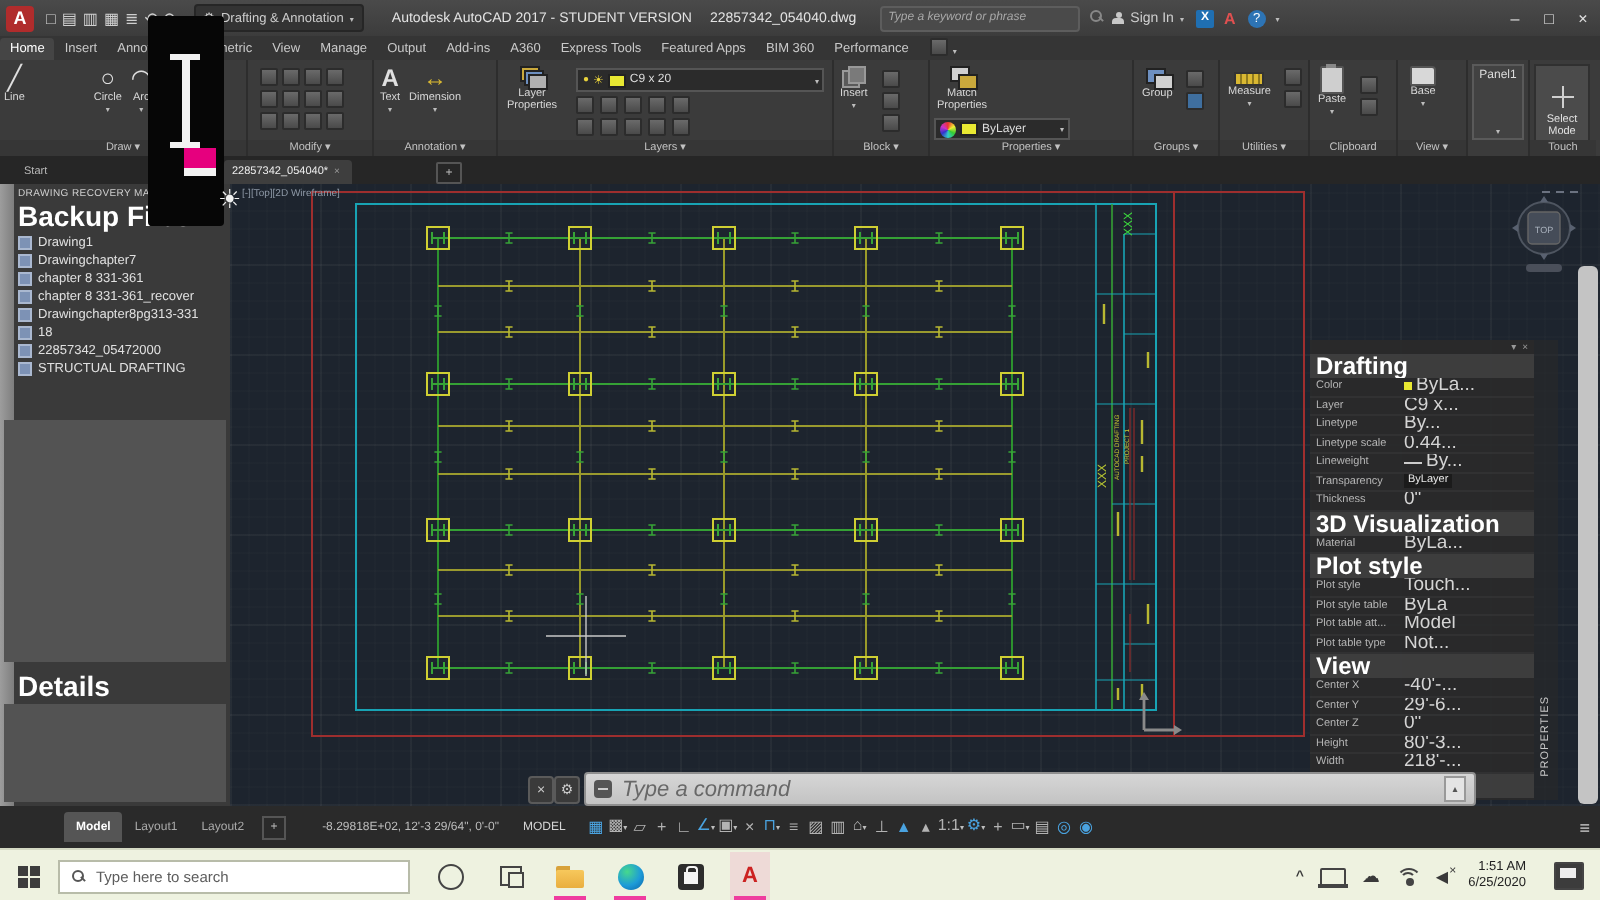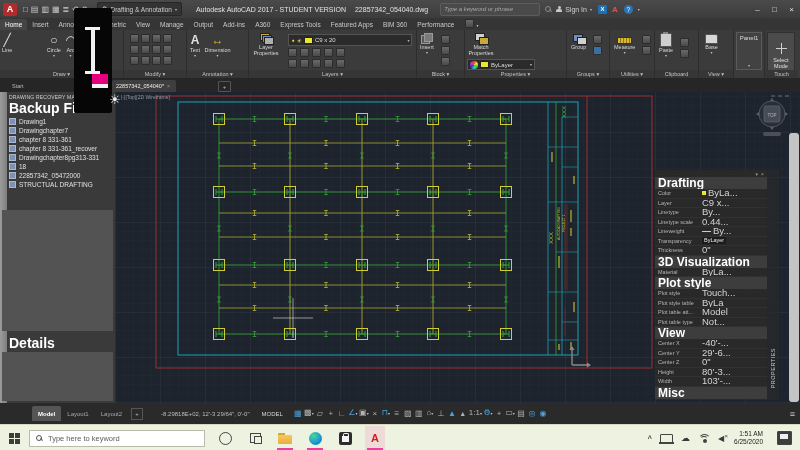--- a/index.html
+++ b/index.html
@@ -685,34 +685,43 @@
       <div class="prow">
           <span class="plab">Center Z</span>
           <span class="pval">0"</span>
         </div>
       <div class="prow">
           <span class="plab">Height</span>
           <span class="pval">80'-3...</span>
         </div>
       <div class="prow">
           <span class="plab">Width</span>
-          <span class="pval">103'-...</span>
+          <span class="pval">218'-...</span>
         </div>
       <div class="phead">Misc</div>
       <div class="prow">
           <span class="plab">Annotation sc...</span>
           <span class="pval">1:1</span>
         </div>
     </div>
     <div class="prail">
       <span class="pvert">PROPERTIES</span>
     </div>
   </div>
   <div class="ab scrollstrip"></div>
 
+  <div class="ab cmddock">
+    <span class="cmini" style="left:2px;">×</span>
+    <span class="cmini" style="left:15px;">⚙</span>
+    <div class="cbar">
+      <span class="cicon"></span>
+      <span class="ctext">Type a command</span>
+      <span class="cup">▴</span>
+    </div>
+  </div>
 
   <div class="ab statusrow">
     <span class="ltab active" style="margin-left:32px;">Model</span>
     <span class="ltab">Layout1</span>
     <span class="ltab">Layout2</span>
     <span class="lplus">+</span>
     <span class="coords">-8.29818E+02, 12'-3 29/64", 0'-0"</span>
     <span class="modelbtn">MODEL</span>
     <span class="sicons">
       <span class="sic on">▦</span>
@@ -744,21 +753,21 @@
 
   <div class="ab taskbar">
     <span class="winlogo">
         <i></i>
         <i></i>
         <i></i>
         <i></i>
       </span>
     <div class="tbsearch">
       <span class="mag"></span>
-      <span>Type here to keyword</span>
+      <span>Type here to search</span>
     </div>
     <span class="tbico">
         <span class="cortana"></span>
       </span>
     <span class="tbico">
         <span class="tview"></span>
       </span>
     <span class="tbico">
         <span class="folder"></span>
         <span class="pinkline"></span>

